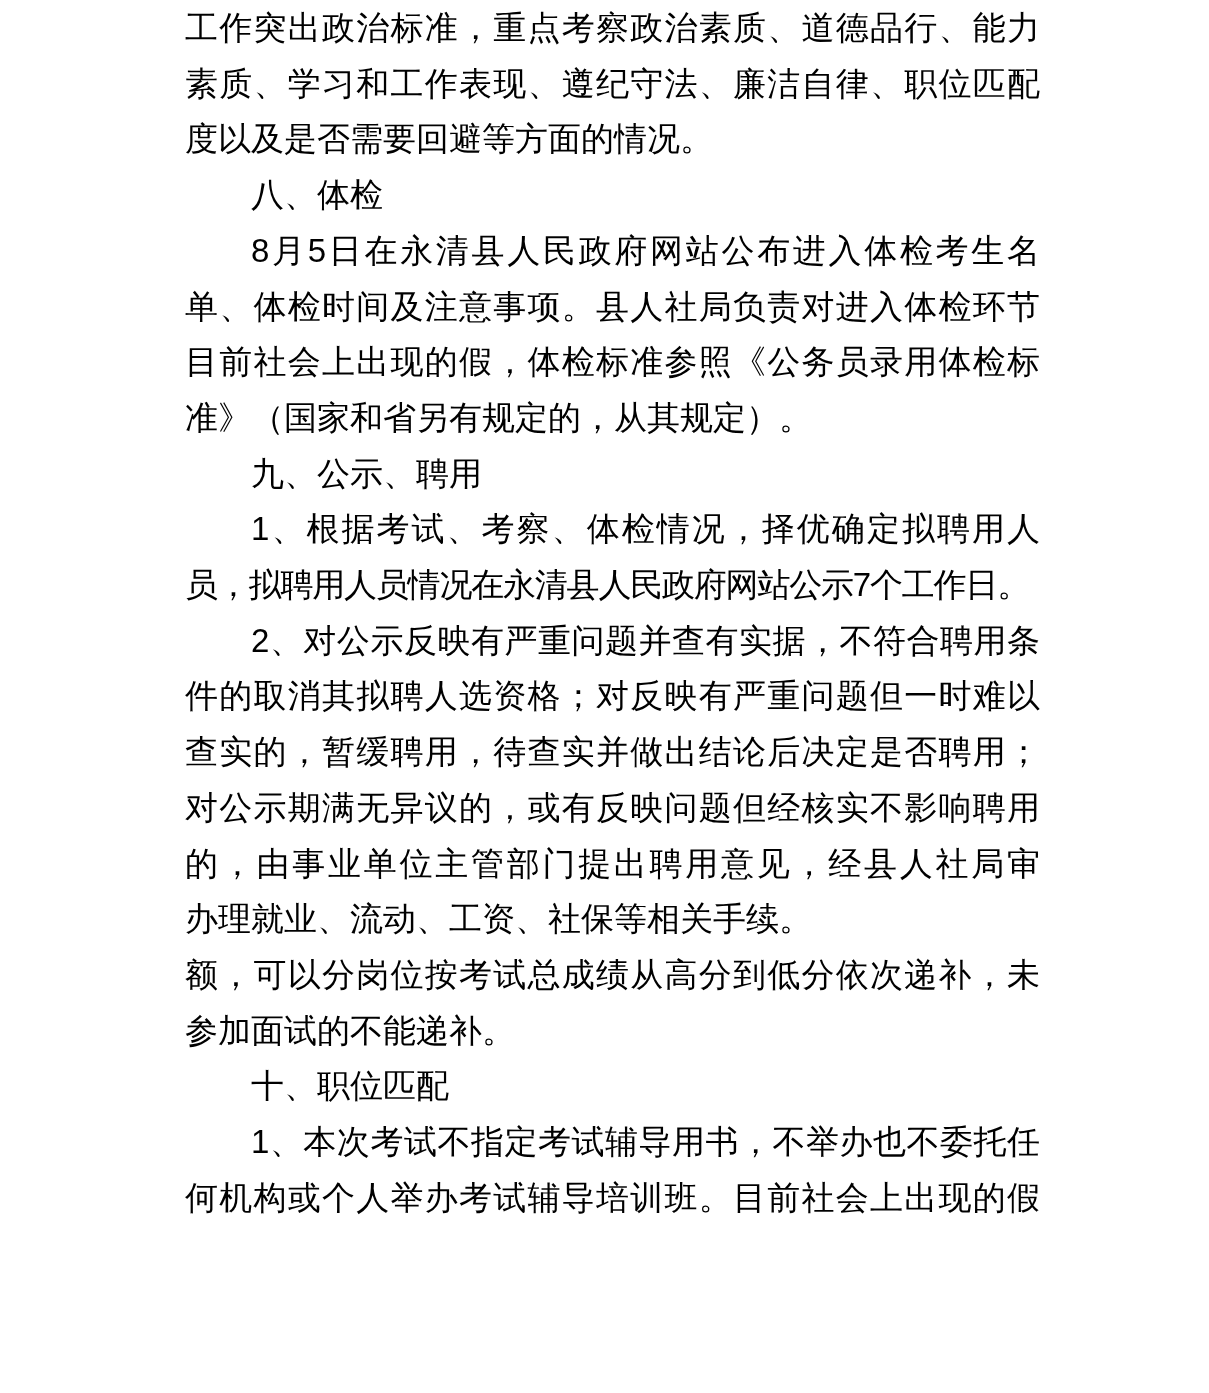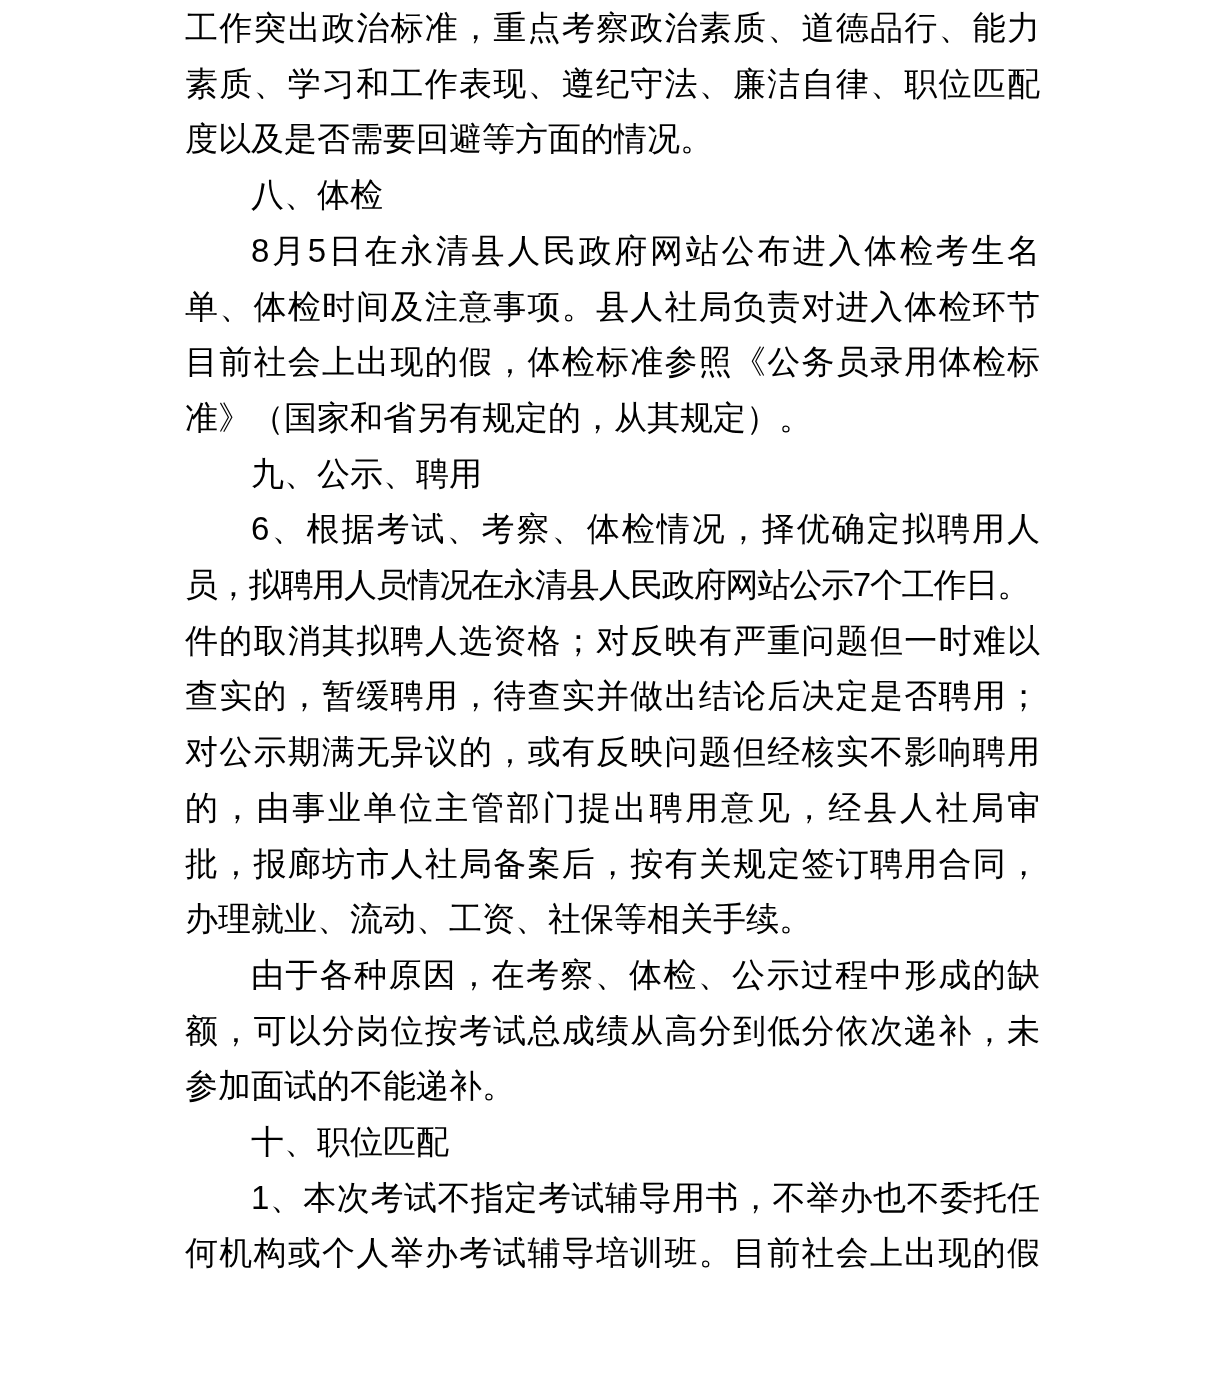--- a/index.html
+++ b/index.html
@@ -49,28 +49,27 @@
   <div class="doc">
     <div class="line j">工作突出政治标准，重点考察政治素质、道德品行、能力</div>
     <div class="line j">素质、学习和工作表现、遵纪守法、廉洁自律、职位匹配</div>
     <div class="line">度以及是否需要回避等方面的情况。</div>
     <div class="line ind">八、体检</div>
     <div class="line j ind">8月5日在永清县人民政府网站公布进入体检考生名</div>
     <div class="line j">单、体检时间及注意事项。县人社局负责对进入体检环节</div>
     <div class="line j">目前社会上出现的假，体检标准参照《公务员录用体检标</div>
     <div class="line">准》（国家和省另有规定的，从其规定）。</div>
     <div class="line ind">九、公示、聘用</div>
-    <div class="line j ind">6、根据考试、考察、体检情况，择优确定拟聘用人</div>
+    <div class="line j ind">1、根据考试、考察、体检情况，择优确定拟聘用人</div>
     <div class="line tight">员，拟聘用人员情况在永清县人民政府网站公示7个工作日。</div>
+    <div class="line j ind">2、对公示反映有严重问题并查有实据，不符合聘用条</div>
     <div class="line j">件的取消其拟聘人选资格；对反映有严重问题但一时难以</div>
     <div class="line j">查实的，暂缓聘用，待查实并做出结论后决定是否聘用；</div>
     <div class="line j">对公示期满无异议的，或有反映问题但经核实不影响聘用</div>
     <div class="line j">的，由事业单位主管部门提出聘用意见，经县人社局审</div>
-    <div class="line j">批，报廊坊市人社局备案后，按有关规定签订聘用合同，</div>
     <div class="line">办理就业、流动、工资、社保等相关手续。</div>
-    <div class="line j ind">由于各种原因，在考察、体检、公示过程中形成的缺</div>
     <div class="line j">额，可以分岗位按考试总成绩从高分到低分依次递补，未</div>
     <div class="line">参加面试的不能递补。</div>
     <div class="line ind">十、职位匹配</div>
     <div class="line j ind">1、本次考试不指定考试辅导用书，不举办也不委托任</div>
     <div class="line j">何机构或个人举办考试辅导培训班。目前社会上出现的假</div>
   </div>
 </div>
 
 </body></html>

